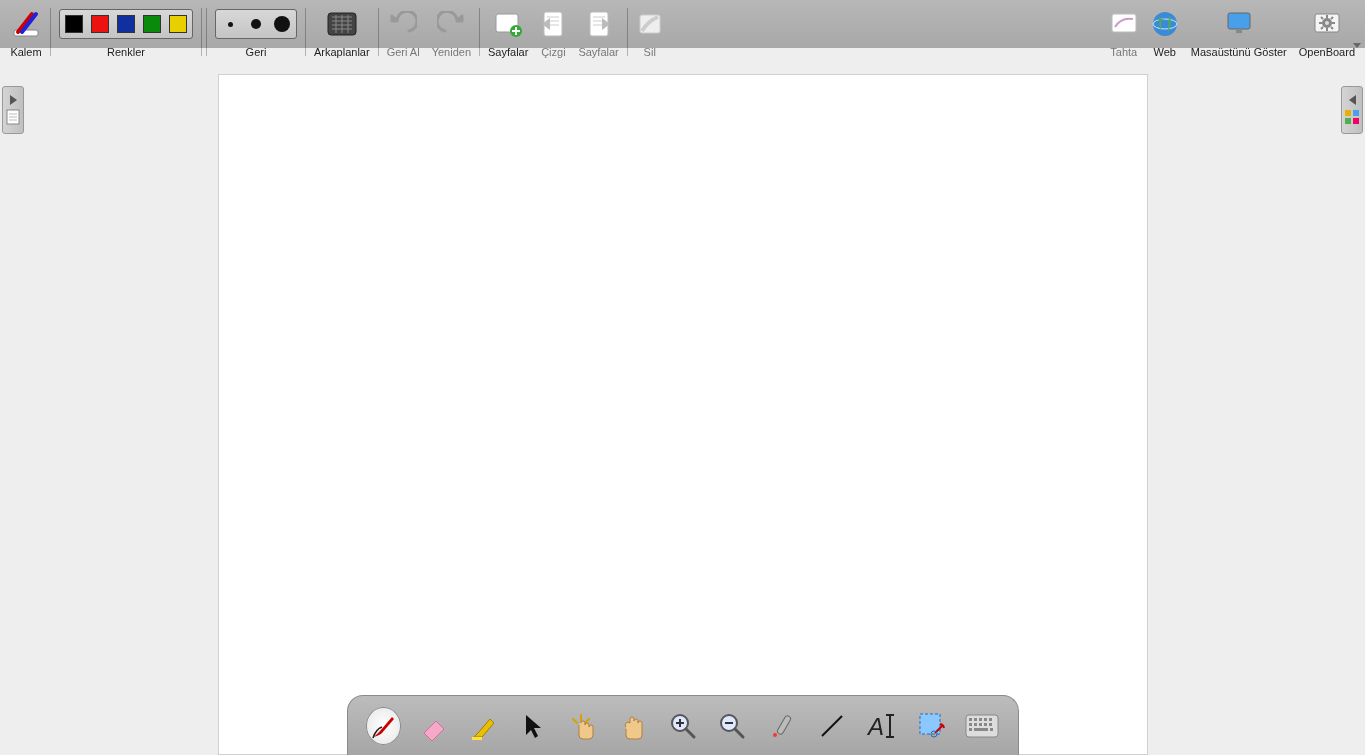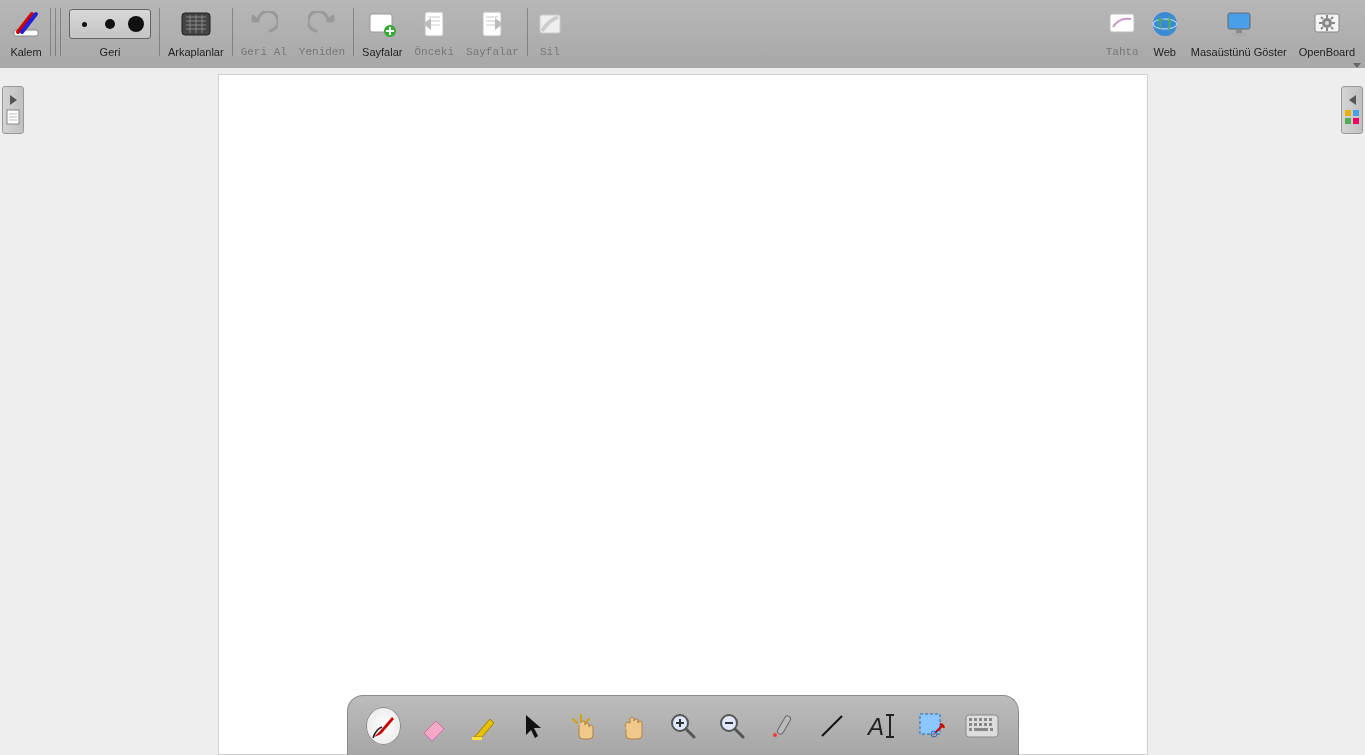--- a/index.html
+++ b/index.html
@@ -1,23 +1,23 @@
 <!DOCTYPE html>
 <html><head>
 <meta charset="utf-8">
 <style>
 * { margin:0; padding:0; box-sizing:border-box; font-family:Arial,Helvetica,sans-serif; }
 body { width:1365px; height:755px; background:#eee; overflow:hidden; position:relative; }
 
 
-#top { height:68px; background:linear-gradient(#b7b7b7,#a8a8a8); display:flex; align-items:flex-start; padding:4px 4px 0; position:relative; }
+#top { height:48px; background:linear-gradient(#b7b7b7,#a8a8a8); display:flex; align-items:flex-start; padding:4px 4px 0; position:relative; }
 .tgroup { display:flex; flex-direction:column; align-items:center; padding:0 6px; height:62px; }
 .tgroup .icons { height:40px; display:flex; align-items:center; justify-content:center; gap:2px; }
 .tgroup .lbl { font-size:11px; color:#222; margin-top:2px; }
-.tgroup.dis .lbl { color:#777;font-family:Liberation Mono, monospace; }
+.tgroup.dis .lbl { color:#777; }
 .sep { width:1px; height:48px; background:rgba(0,0,0,0.25); margin:4px 2px 0; }
 
 
 .wellbox { display:flex; border:1px solid #666; border-radius:3px; background:linear-gradient(#d8d8d8,#c4c4c4); padding:2px; gap:2px; }
 .well { width:24px; height:24px; display:flex; align-items:center; justify-content:center; border-radius:2px; }
 .swatch { width:18px; height:18px; border:1px solid #333; }
 .linebar { width:18px; background:#111; }
 .dot { background:#111; border-radius:50%; }
 
 
@@ -54,20 +54,42 @@
         <rect x="4" y="22" width="24" height="6" rx="2" fill="#fff" stroke="#888"></rect>
         <path d="M8 24 L22 6" stroke="#c00" stroke-width="4" stroke-linecap="round"></path>
         <path d="M12 24 L26 6" stroke="#22d" stroke-width="4" stroke-linecap="round"></path>
       </svg>
     </div>
     <div class="lbl">Kalem</div>
   </div>
 
   <div class="sep"></div>
 
+  <div class="tgroup">
+    <div class="icons">
+      <div class="wellbox">
+        <div class="well">
+            <div class="swatch" style="background:#000"></div>
+          </div>
+        <div class="well">
+            <div class="swatch" style="background:#e11"></div>
+          </div>
+        <div class="well">
+            <div class="swatch" style="background:#1030a0"></div>
+          </div>
+        <div class="well">
+            <div class="swatch" style="background:#0a8a0a"></div>
+          </div>
+        <div class="well">
+            <div class="swatch" style="background:#e8d000"></div>
+          </div>
+      </div>
+    </div>
+    <div class="lbl">Renkler</div>
+  </div>
 
   <div class="sep"></div>
 
 
   <div class="sep"></div>
 
   <div class="tgroup">
     <div class="icons">
       <div class="wellbox">
         <div class="well">
@@ -142,21 +164,21 @@
       <svg width="26" height="28">
         <rect x="4" y="2" width="18" height="24" rx="2" fill="#fff" stroke="#bbb"></rect>
         <g stroke="#ccc">
             <line x1="7" y1="7" x2="19" y2="7"></line>
             <line x1="7" y1="11" x2="19" y2="11"></line>
             <line x1="7" y1="15" x2="19" y2="15"></line>
           </g>
         <path d="M2 14 L10 8 L10 20 Z" fill="#bbb"></path>
       </svg>
     </div>
-    <div class="lbl">Önceki</div>
+    <div class="lbl">Çizgi</div>
   </div>
 
   <div class="tgroup dis">
     <div class="icons">
       <svg width="26" height="28">
         <rect x="4" y="2" width="18" height="24" rx="2" fill="#fff" stroke="#bbb"></rect>
         <g stroke="#ccc">
             <line x1="7" y1="7" x2="19" y2="7"></line>
             <line x1="7" y1="11" x2="19" y2="11"></line>
             <line x1="7" y1="15" x2="19" y2="15"></line>

